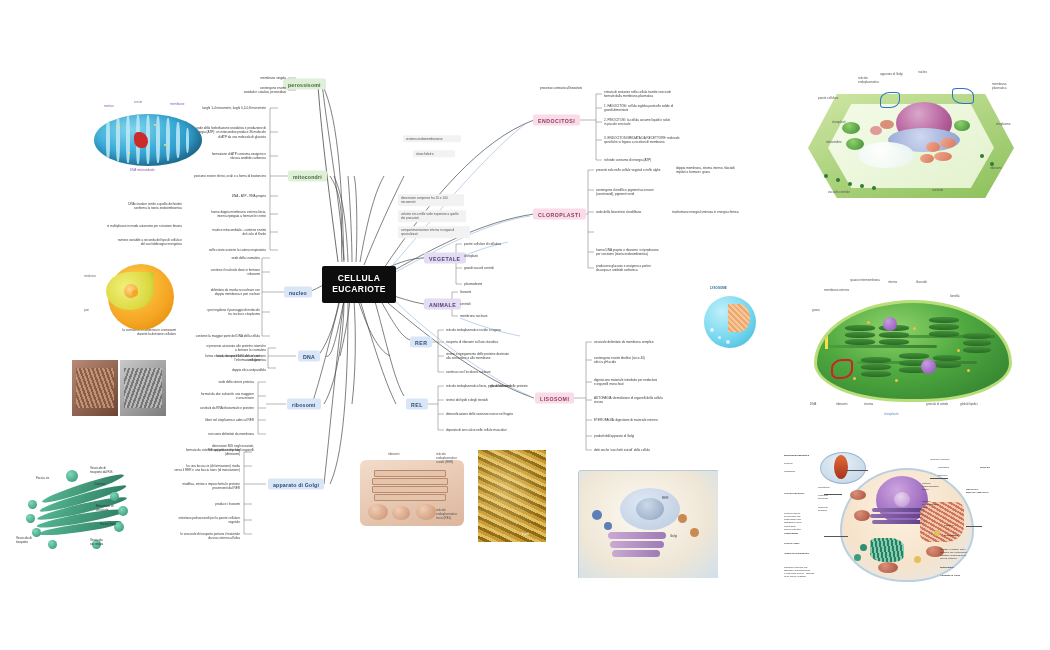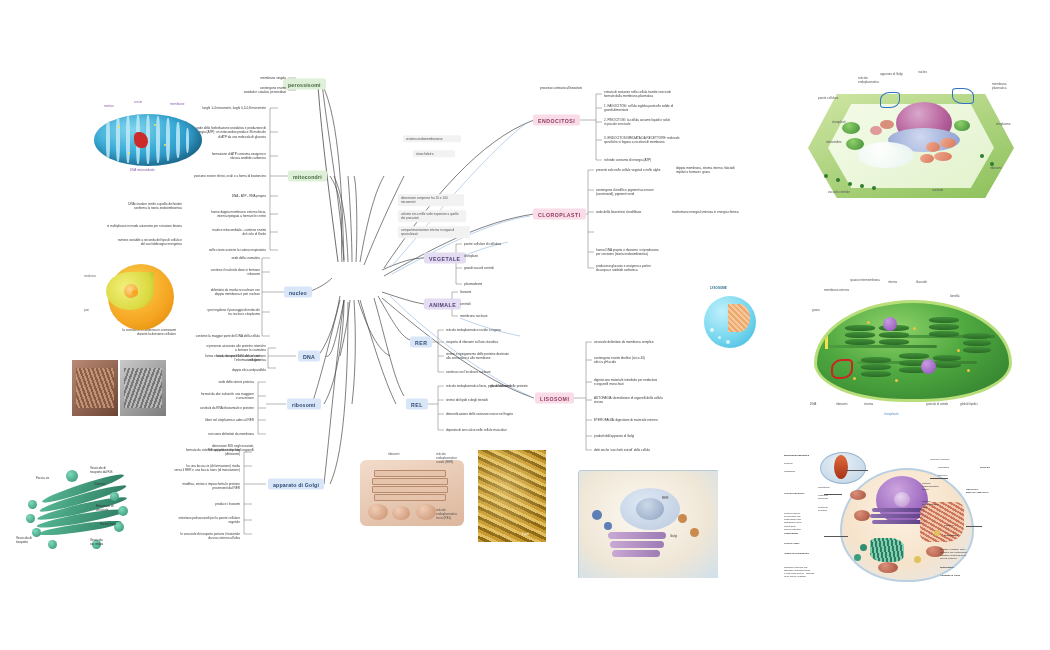--- a/index.html
+++ b/index.html
@@ -269,20 +269,22 @@
                M588 232 L 594 232 M588 252 L 594 252 M588 268 L 594 268"></path>
       <path d="M572 214 L 588 214"></path>
 
       <path d="M586 342 L 586 450"></path>
       <path d="M586 342 L 592 342 M586 360 L 592 360 M586 382 L 592 382
                M586 400 L 592 400 M586 420 L 592 420 M586 436 L 592 436 M586 450 L 592 450"></path>
       <path d="M572 398 L 586 398"></path>
     </g>
   </svg>
 
+  <div class="hub" style="left:322px;top:266px;width:56px;">CELLULA
+EUCARIOTE</div>
 
   <div class="leaf boxed l" style="left:403px;top:139px;width:52px;">sistema endomembranoso</div>
   <div class="leaf boxed l" style="left:413px;top:154px;width:36px;">citoscheletro</div>
   <div class="leaf boxed l" style="left:398px;top:200px;width:60px;">dimensioni comprese fra 10 e 100 micrometri</div>
   <div class="leaf boxed l" style="left:398px;top:216px;width:62px;">volume circa mille volte superiore a quello dei procarioti</div>
   <div class="leaf boxed l" style="left:398px;top:232px;width:66px;">compartimentazione interna in organuli specializzati</div>
 
   <div class="chip green" style="left:283px;top:84px;">perossisomi</div>
   <div class="chip green" style="left:288px;top:176px;">mitocondri</div>
 

